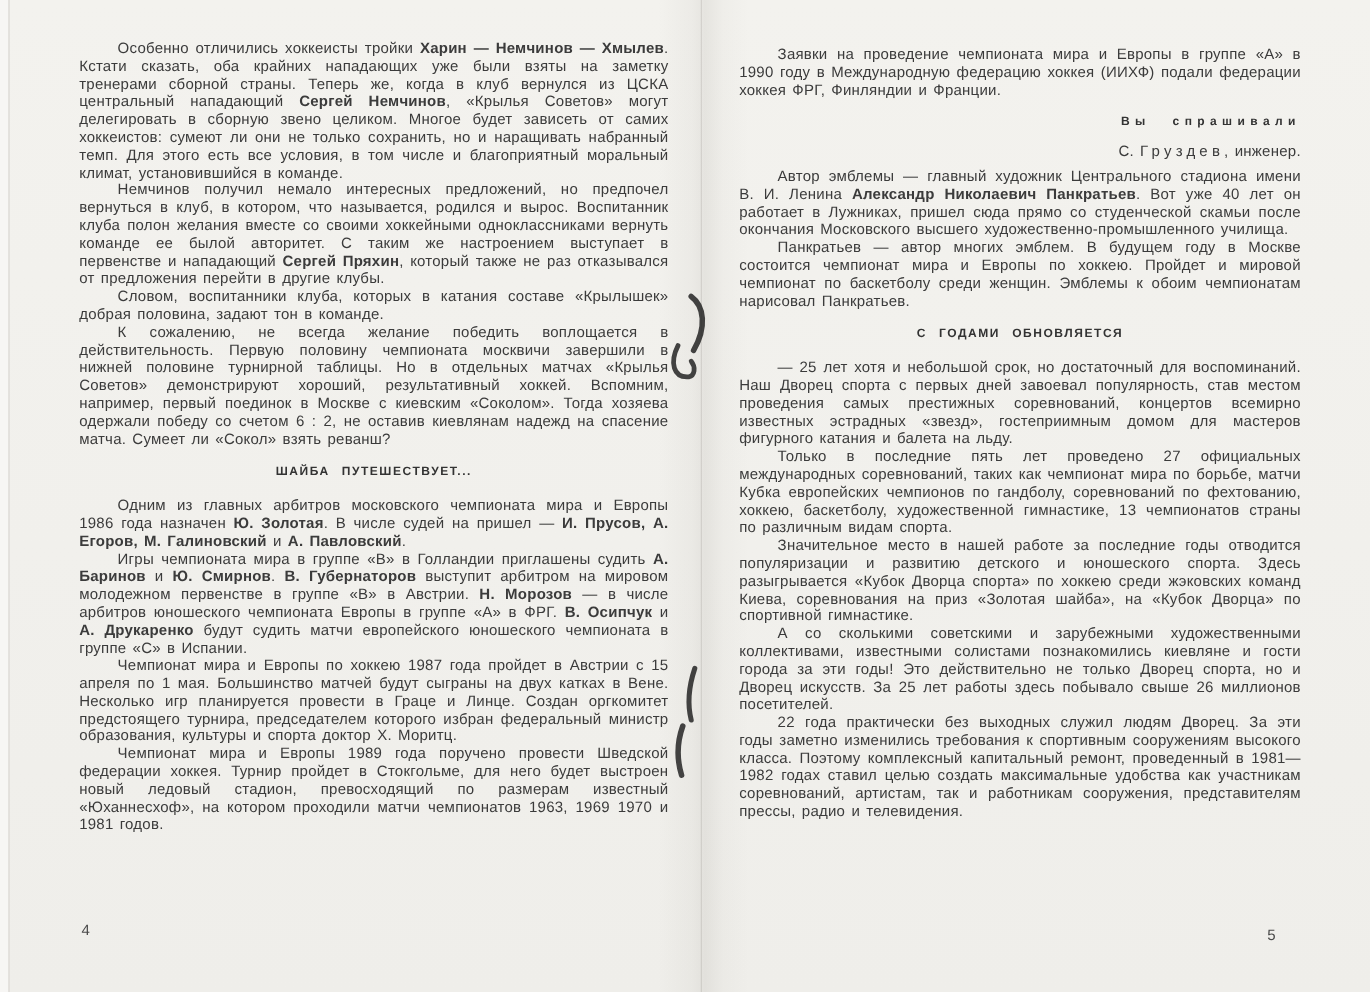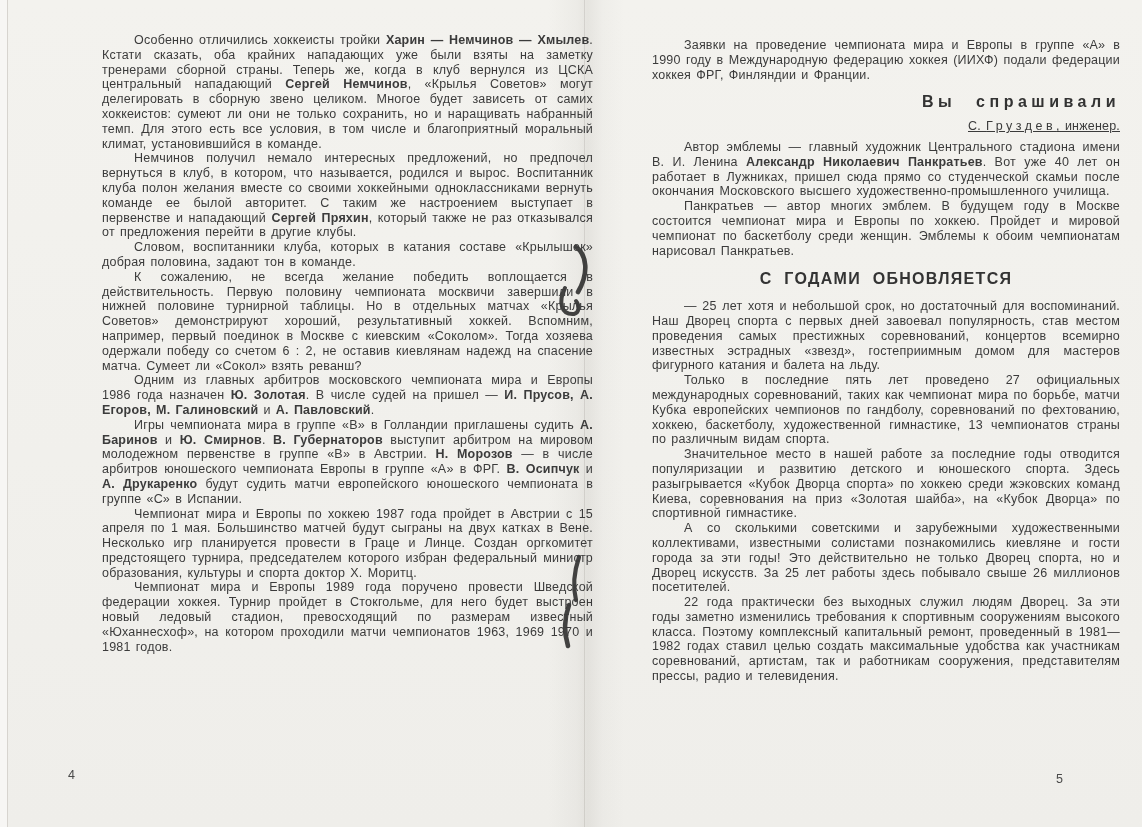--- a/index.html
+++ b/index.html
@@ -34,32 +34,31 @@
   }
   .staples-svg { position: absolute; left: 548px; top: 0; }
 
   .page {
     position: absolute;
     font-size: 12.5px;
     line-height: 14.8px;
     letter-spacing: 0.2px;
     word-spacing: 1.5px;
     text-align: justify;
-    margin-left: 36px;
   }
   .page-left  { left: 66px;  top: 33px; width: 491px; }
   .page-right { left: 616px; top: 38px; width: 468px; }
 
   .para { margin: 0; text-indent: 32px; }
   .para .b { font-weight: bold; }
-  .byline { margin: 3px 0 6px; text-align: right; text-indent: 0; text-decoration: underline; }
+  .byline { margin: 3px 0 6px; text-align: right; text-indent: 0; }
   .byline .sp { letter-spacing: 3.5px; }
 
   .sec-heading {
-    font-size: 16px;
+    font-size: 10px;
     font-weight: bold;
     color: #333;
     text-align: center;
     letter-spacing: 1.3px;
     word-spacing: 6px;
     margin: 14px 0 12px;
   }
   .right-heading {
     text-align: right;
     letter-spacing: 4.5px;
@@ -89,20 +88,21 @@
     <path d="M 21 605 C 16 619, 16 633, 20 646" stroke-width="4.6"></path>
   </g>
 </svg>
 
 <div class="page page-left">
   <div>
       <p class="para"><span>Особенно отличились хоккеисты тройки </span><span class="b">Харин — Немчинов — Хмылев</span><span>. Кстати сказать, оба крайних нападающих уже были взяты на заметку тренерами сборной страны. Теперь же, когда в клуб вернулся из ЦСКА центральный нападающий </span><span class="b">Сергей Немчинов</span><span>, «Крылья Советов» могут делегировать в сборную звено целиком. Многое будет зависеть от самих хоккеистов: сумеют ли они не только сохранить, но и наращивать набранный темп. Для этого есть все условия, в том числе и благоприятный моральный климат, установившийся в команде.</span></p>
       <p class="para"><span>Немчинов получил немало интересных предложений, но предпочел вернуться в клуб, в котором, что называется, родился и вырос. Воспитанник клуба полон желания вместе со своими хоккейными одноклассниками вернуть команде ее былой авторитет. С таким же настроением выступает в первенстве и нападающий </span><span class="b">Сергей Пряхин</span><span>, который также не раз отказывался от предложения перейти в другие клубы.</span></p>
       <p class="para"><span>Словом, воспитанники клуба, которых в катания составе «Крылышек» добрая половина, задают тон в команде.</span></p>
       <p class="para"><span>К сожалению, не всегда желание победить воплощается в действительность. Первую половину чемпионата москвичи завершили в нижней половине турнирной таблицы. Но в отдельных матчах «Крылья Советов» демонстрируют хороший, результативный хоккей. Вспомним, например, первый поединок в Москве с киевским «Соколом». Тогда хозяева одержали победу со счетом 6 : 2, не оставив киевлянам надежд на спасение матча. Сумеет ли «Сокол» взять реванш?</span></p>
+      <h2 class="sec-heading">ШАЙБА ПУТЕШЕСТВУЕТ...</h2>
       <p class="para"><span>Одним из главных арбитров московского чемпионата мира и Европы 1986 года назначен </span><span class="b">Ю. Золотая</span><span>. В числе судей на пришел — </span><span class="b">И. Прусов, А. Егоров, М. Галиновский</span><span> и </span><span class="b">А. Павловский</span><span>.</span></p>
       <p class="para"><span>Игры чемпионата мира в группе «В» в Голландии приглашены судить </span><span class="b">А. Баринов</span><span> и </span><span class="b">Ю. Смирнов</span><span>. </span><span class="b">В. Губернаторов</span><span> выступит арбитром на мировом молодежном первенстве в группе «В» в Австрии. </span><span class="b">Н. Морозов</span><span> — в числе арбитров юношеского чемпионата Европы в группе «А» в ФРГ. </span><span class="b">В. Осипчук</span><span> и </span><span class="b">А. Друкаренко</span><span> будут судить матчи европейского юношеского чемпионата в группе «С» в Испании.</span></p>
       <p class="para"><span>Чемпионат мира и Европы по хоккею 1987 года пройдет в Австрии с 15 апреля по 1 мая. Большинство матчей будут сыграны на двух катках в Вене. Несколько игр планируется провести в Граце и Линце. Создан оргкомитет предстоящего турнира, председателем которого избран федеральный министр образования, культуры и спорта доктор Х. Моритц.</span></p>
       <p class="para"><span>Чемпионат мира и Европы 1989 года поручено провести Шведской федерации хоккея. Турнир пройдет в Стокгольме, для него будет выстроен новый ледовый стадион, превосходящий по размерам известный «Юханнесхоф», на котором проходили матчи чемпионатов 1963, 1969 1970 и 1981 годов.</span></p>
     </div>
 </div>
 
 <div class="page page-right">
   <div>
       <p class="para"><span>Заявки на проведение чемпионата мира и Европы в группе «А» в 1990 году в Международную федерацию хоккея (ИИХФ) подали федерации хоккея ФРГ, Финляндии и Франции.</span></p>

